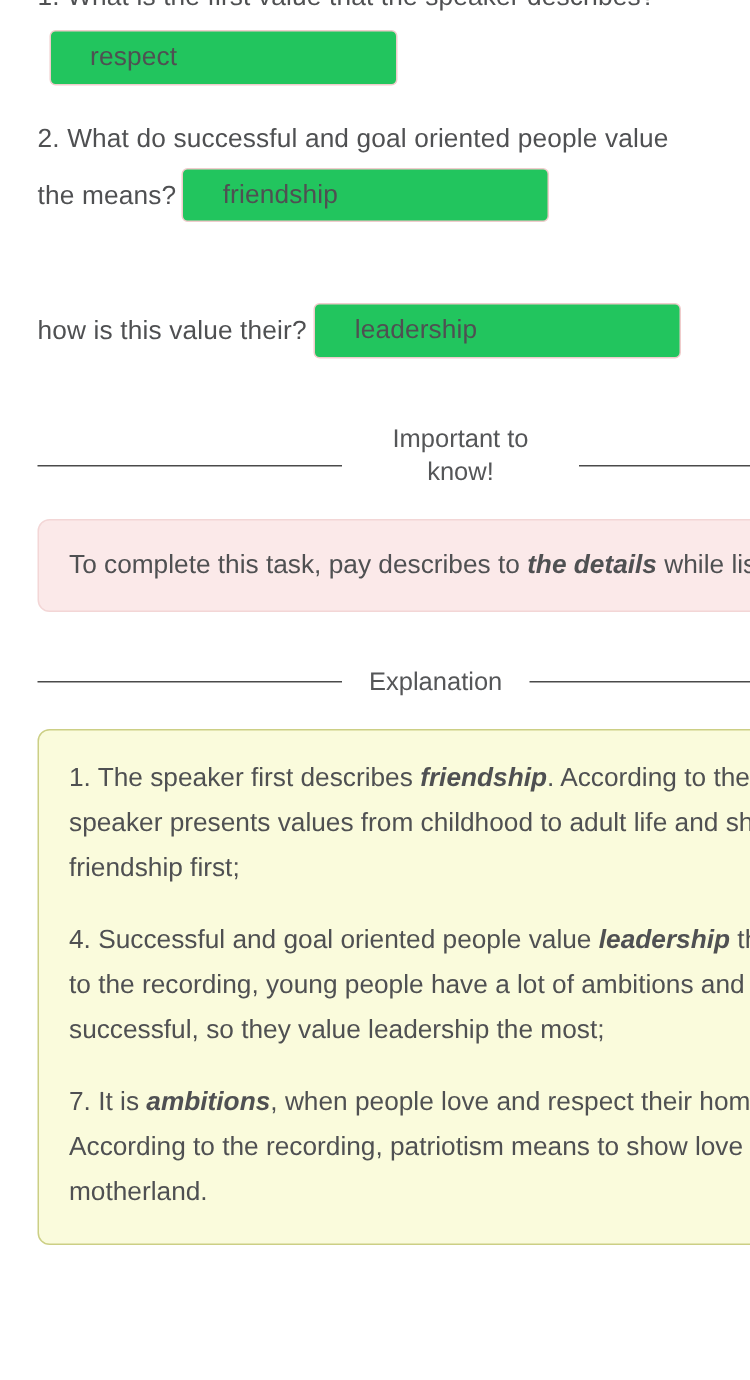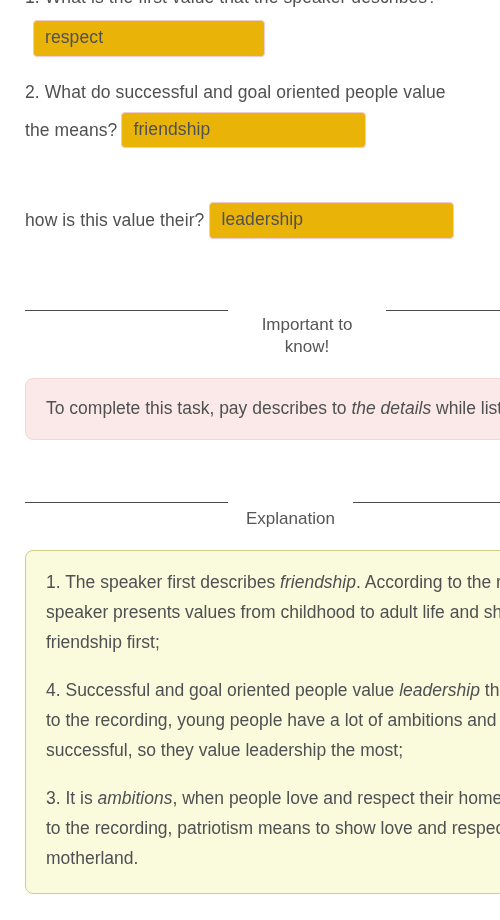--- a/index.html
+++ b/index.html
@@ -34,27 +34,27 @@
     margin: 0;
     padding: 0;
   }
   .q1 { margin-top: -22px; }   
   .q2 { margin-top: 16px; }
   .q3 { margin-top: 14px; }
 
   .answer {
     display: inline-block;
     vertical-align: middle;
-    background: #eab308;
+    background: #22c55e;
     border: 1px solid #f0cccc;
     border-radius: 4px;
     color: #4f5052;
     font-size: 17.5px;
     line-height: 1;
-    padding: 8px 11px 9px 11px;
+    padding: 8px 11px 9px 26px;
     box-sizing: border-box;
     min-height: 36px;
   }
   .answer-1 {
     display: block;
     width: 232px;
     margin: 4px 0 0 8px;
   }
   .answer-2 {
     width: 245px;
@@ -84,21 +84,20 @@
   }
   .divider .rule-left  { width: 203px; }
   .divider .rule-right { flex: 1 1 auto; }
   .divider .dtitle {
     flex: 0 0 auto;
     text-align: center;
     font-size: 17px;
     color: #555658;
     padding: 0 18px;
     line-height: 22px;
-    margin-top: 32px;
   }
   .divider-important { margin-top: 42px; align-items: flex-start; }
   .divider-important .rule { margin-top: 28px; }
   .divider-important .dtitle {
     width: 130px;
     padding: 0 14px;
   }
   .divider-explanation { margin-top: 36px; }
 
   
@@ -121,21 +120,21 @@
     background: #fafbdc;
     border: 1px solid #cccf85;
     padding: 16px 20px 20px 20px;
     margin-top: 20px;
     color: #4f5052;
   }
   .box-explanation p {
     margin: 0 0 18px 0;
   }
   .box-explanation p:last-child { margin-bottom: 0; }
-  .bi { font-weight: normal; font-style: italic; }
+  .bi { font-weight: bold; font-style: italic; }
 </style>
 </head>
 <body>
 
 <div class="page">
 
   <div class="qblock">
 
     <div class="q q1">
       <span>1. What is the first value that the speaker describes?</span>
@@ -174,18 +173,18 @@
 
     <p>
       <span>1. The speaker first describes </span><span class="bi">friendship</span><span>. According to the recording, the speaker presents values from childhood to adult life and she talks about friendship first;</span>
     </p>
 
     <p>
       <span>4. Successful and goal oriented people value </span><span class="bi">leadership</span><span> the most. According to the recording, young people have a lot of ambitions and want to be successful, so they value leadership the most;</span>
     </p>
 
     <p>
-      <span>3. It is </span><span class="bi">ambitions</span><span>, when people love and respect their home country. According to the recording, patriotism means to show love and respect to the motherland.</span>
+      <span>7. It is </span><span class="bi">ambitions</span><span>, when people love and respect their home country. According to the recording, patriotism means to show love and respect to the motherland.</span>
     </p>
 
   </div>
 
 </div>
 
 </body></html>

